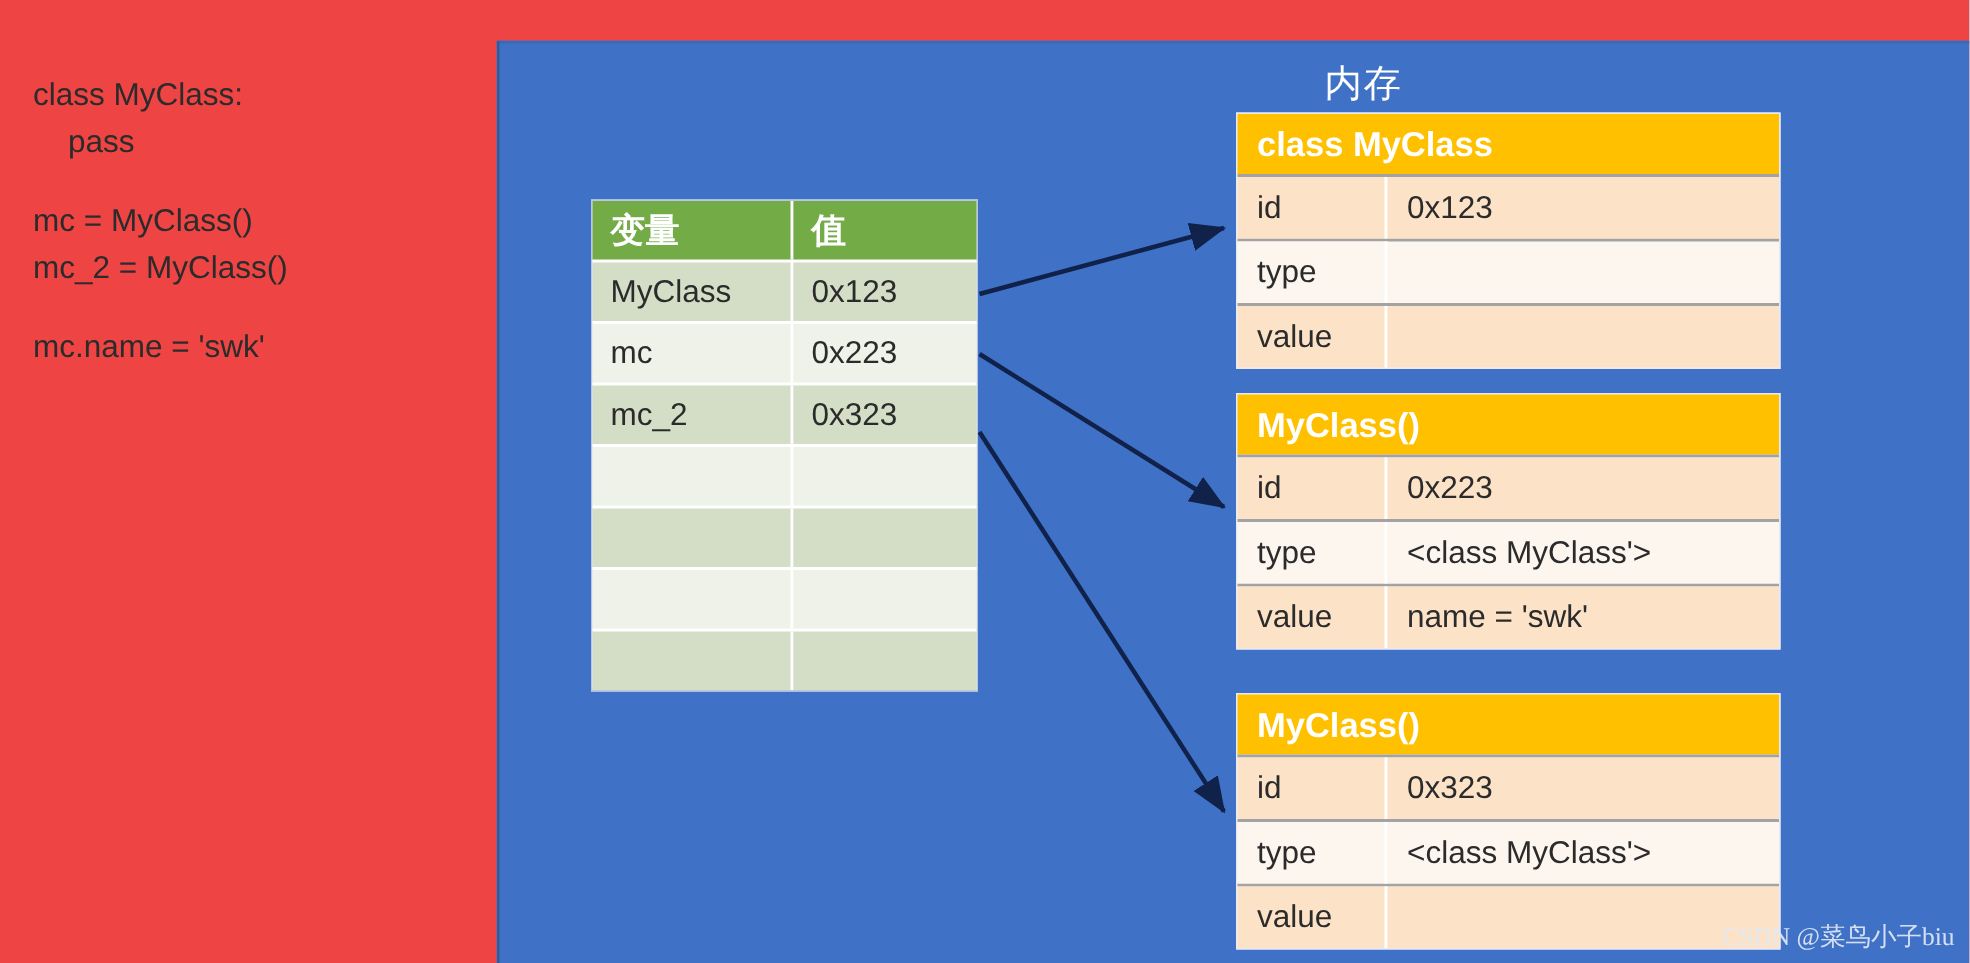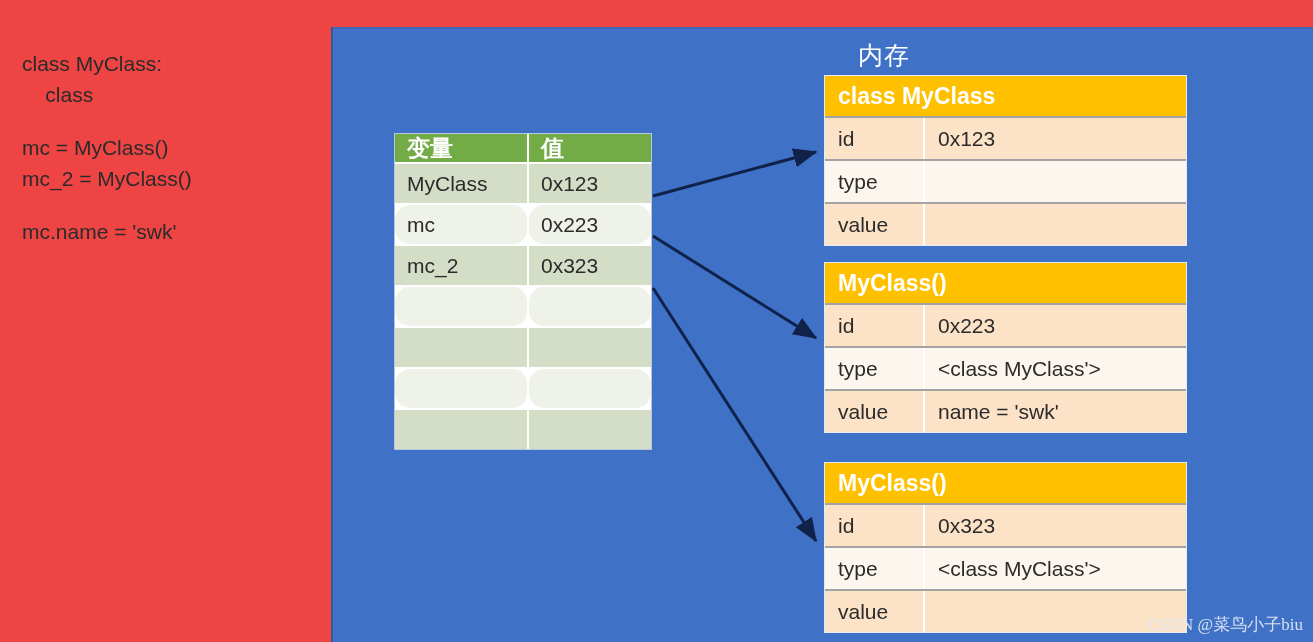--- a/index.html
+++ b/index.html
@@ -46,27 +46,27 @@
     position: absolute;
     left: 0; top: 0;
     width: 100%; height: 100%;
     box-shadow: inset 2px 0 0 #32599c, inset 0 2px 0 #3a68b4;
     pointer-events: none;
   }
 
   
   .memory-caption {
     position: absolute;
-    left: 858px;
+    left: 883px;
     top: 41px;
     font-size: 25px;
     line-height: 30px;
     color: #ffffff;
     letter-spacing: 1px;
-    font-family: Liberation Serif, serif;
+    font-family: Liberation Sans, sans-serif;
   }
 
   
   .var-table {
     position: absolute;
     left: 394px;
     top: 133px;
     width: 258px;
     border: 1px solid #b9c6df;
     background: #ffffff;
@@ -83,32 +83,32 @@
     display: flex;
     align-items: center;
     font-size: 21px;
     color: #2b2b2b;
     height: 100%;
     overflow: hidden;
     white-space: nowrap;
   }
   .var-cell.c1 { width: 134px; border-right: 2px solid #ffffff; }
   .var-cell.c2 { width: 122px; }
-  .var-row.head { height: 28px; border-radius: 10px; }
+  .var-row.head { height: 39px; border-radius: 10px; }
   .var-row.head .var-cell {
     background: #73ab46;
     color: #ffffff;
     font-weight: bold;
     font-size: 23px;
     font-family: "DejaVu Sans", sans-serif;
     border-right-color: #ffffff;
   }
   .var-row.body { height: 41px; border-top: 2px solid #ffffff; }
   .var-row.body.dark .var-cell { background: #d4ddc6; }
-  .var-row.body.light .var-cell { background: #eef2e8; border-radius: 15px; }
+  .var-row.body.light .var-cell { background: #eef2e8; }
 
   
   .mem-box {
     position: absolute;
     left: 824px;
     width: 363px;
     border: 1px solid #e7eaf2;
     box-sizing: border-box;
     background: #fdf6ee;
   }
@@ -169,21 +169,21 @@
     white-space: nowrap;
   }
 </style>
 </head>
 <body>
 
 <div id="root">
 
   <div class="code-panel">
     <div class="code-line">class MyClass:</div>
-    <div class="code-line">    class</div>
+    <div class="code-line">    pass</div>
     <div class="code-gap"></div>
     <div class="code-line">mc = MyClass()</div>
     <div class="code-line">mc_2 = MyClass()</div>
     <div class="code-gap"></div>
     <div class="code-line">mc.name = 'swk'</div>
   </div>
 
   <div class="stage">
     <div class="stage-inner-edge"></div>
   </div>

